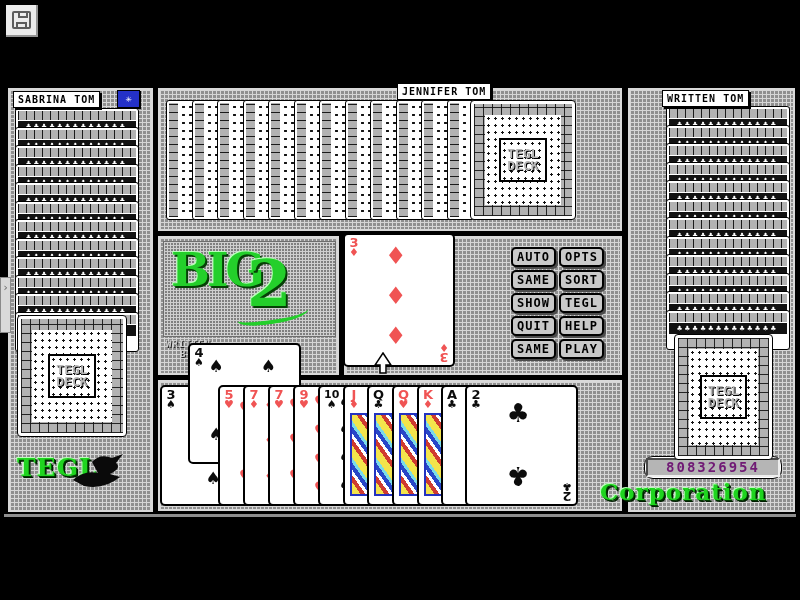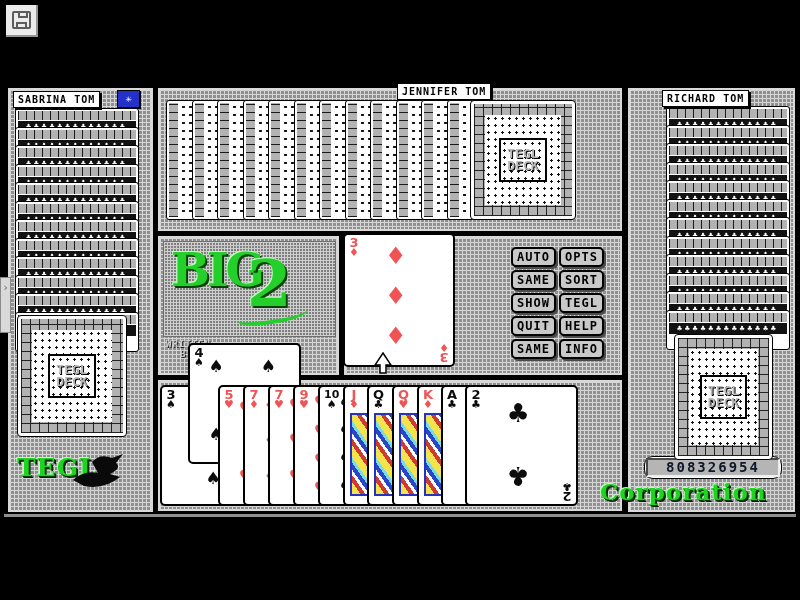--- a/index.html
+++ b/index.html
@@ -113,21 +113,21 @@
          text-shadow:1px 1px 0 #003c00,2px 2px 0 #001e00,-1px -1px 0 #baffba;letter-spacing:1px;z-index:3;}
   #brand-tegl{left:17px;top:453px;font-size:25px;}
   #brand-systems{left:15px;top:481px;font-size:22px;}
   #brand-corp{left:600px;top:478px;width:154px;text-align:center;font-size:23px;}
   #swan{position:absolute;left:70px;top:450px;z-index:4;}
 
   
   #score-wrap{position:absolute;left:644px;top:456px;width:134px;z-index:3;background:#fff;
               border:1px solid #000;border-radius:9px;padding:1px;}
   #score{background:#b5b5b5;border:2px solid;border-color:#4a4a4a #ededed #ededed #4a4a4a;
-         font-weight:bold;font-size:14px;letter-spacing:2px;line-height:15px;text-align:center;color:#0f172a;}
+         font-weight:bold;font-size:14px;letter-spacing:2px;line-height:15px;text-align:center;color:#701a75;}
 
   #bottom-rule{position:absolute;left:4px;top:514px;width:792px;height:3px;background:#8f8f8f;}
   #cursor{position:absolute;left:374px;top:352px;z-index:60;}
 </style>
 </head>
 <body>
 
 <div id="screen">
 
   <div id="save-btn">
@@ -143,21 +143,21 @@
 
   <div id="panel-left" class="panel mesh"></div>
   <div id="panel-top" class="panel mesh"></div>
   <div id="panel-big2" class="panel mesh"></div>
   <div id="panel-field" class="panel mesh"></div>
   <div id="panel-hand" class="panel mesh"></div>
   <div id="panel-right" class="panel mesh"></div>
 
   <div id="plate-left" class="plate">SABRINA TOM</div>
   <div id="plate-top" class="plate">JENNIFER TOM</div>
-  <div id="plate-right" class="plate">RICHARD TOM</div>
+  <div id="plate-right" class="plate">WRITTEN TOM</div>
 
   <div id="star-btn">
     <span>✳</span>
   </div>
 
   <div id="big2-plate" class="mesh-dark"></div>
   <div id="big2-word" class="big2-txt">BIG</div>
   <div id="big2-num" class="big2-txt">2</div>
   <div id="big2-swoosh"></div>
   <div id="written-by">
@@ -555,14 +555,14 @@
     </div>
     <div class="gbtn" style="left: 511px; top: 247px;">AUTO</div>
     <div class="gbtn" style="left: 559px; top: 247px;">OPTS</div>
     <div class="gbtn" style="left: 511px; top: 270px;">SAME</div>
     <div class="gbtn" style="left: 559px; top: 270px;">SORT</div>
     <div class="gbtn" style="left: 511px; top: 293px;">SHOW</div>
     <div class="gbtn" style="left: 559px; top: 293px;">TEGL</div>
     <div class="gbtn" style="left: 511px; top: 316px;">QUIT</div>
     <div class="gbtn" style="left: 559px; top: 316px;">HELP</div>
     <div class="gbtn" style="left: 511px; top: 339px;">SAME</div>
-    <div class="gbtn" style="left: 559px; top: 339px;">INFO</div>
+    <div class="gbtn" style="left: 559px; top: 339px;">PLAY</div>
   </div>
 
 </body></html>

